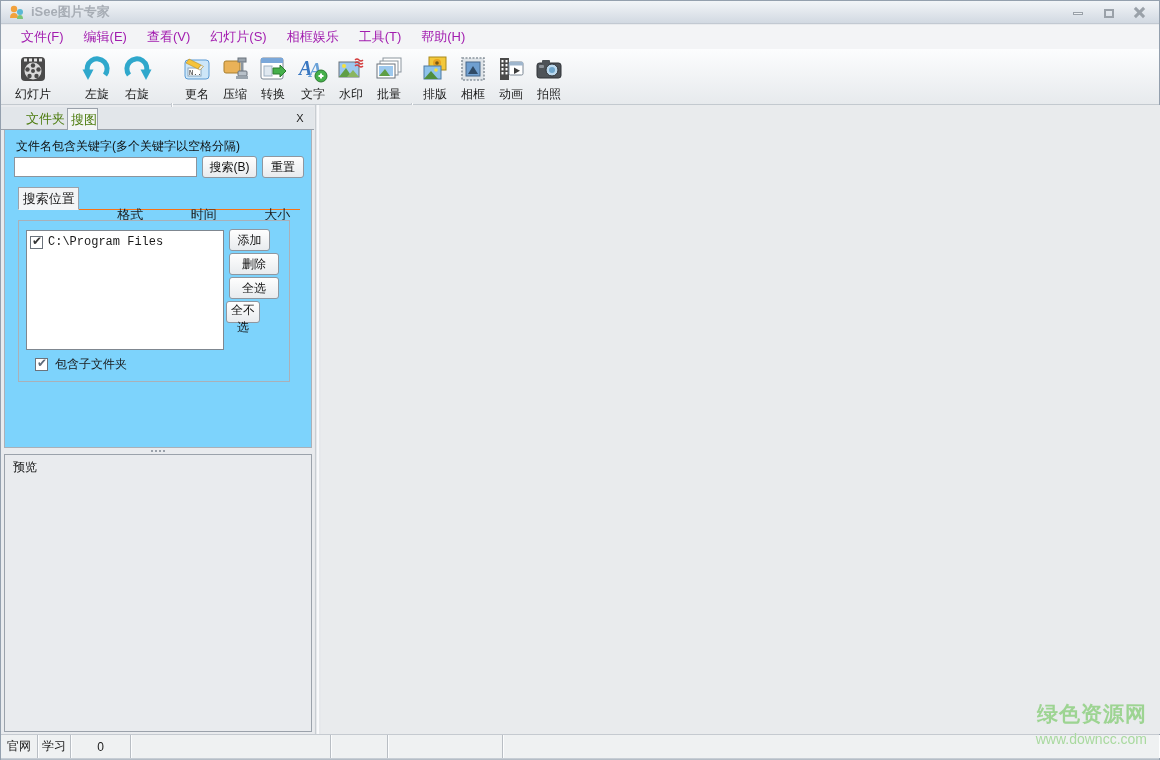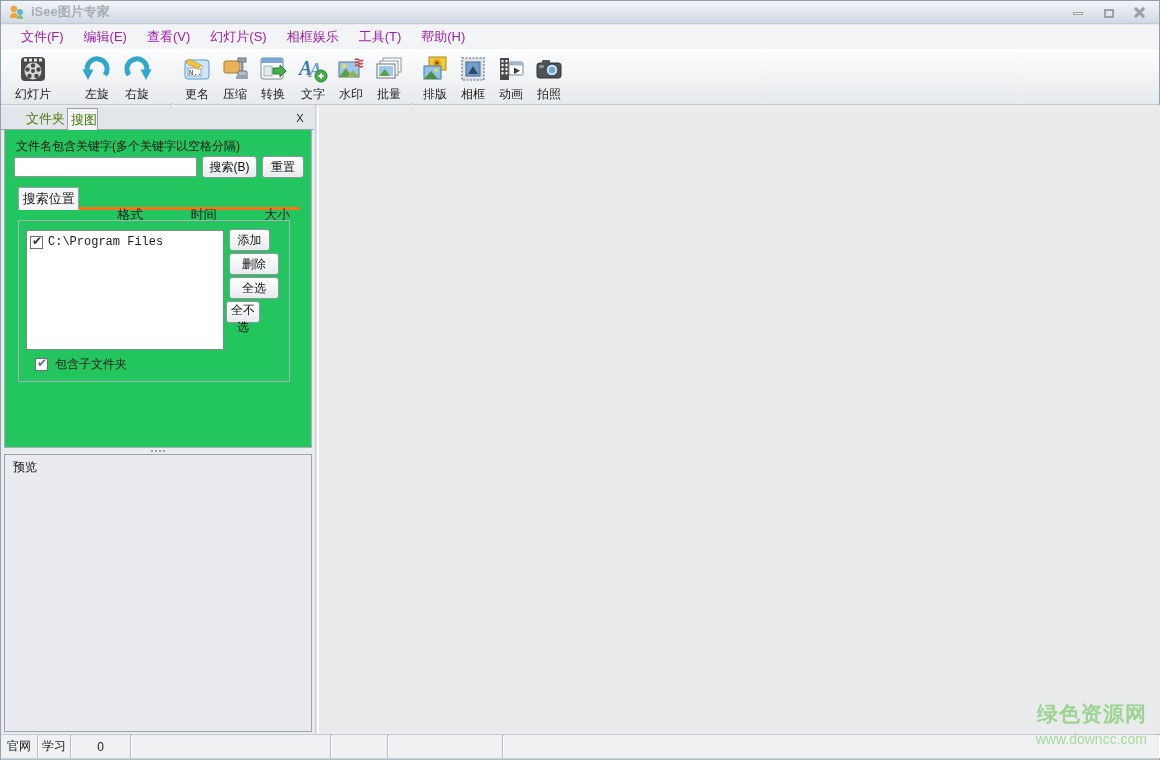--- a/index.html
+++ b/index.html
@@ -47,32 +47,32 @@
   .side-tab { position:absolute; top:1px; height:22px; line-height:21px; text-align:right;
               color:#4d7c0f; font-size:13px; }
   .side-tab.inactive { left:4px; width:60px; }
   .side-tab.active { left:66px; width:31px; background:#f3f5f6;
               border:1px solid #9ba2ab; border-bottom:none; height:23px; }
   .panel-close { position:absolute; right:7px; top:4px; width:14px; height:14px;
                  font-size:11px; color:#222; text-align:center; line-height:14px; }
 
   
   .search-panel { position:absolute; left:3px; top:129px; width:308px; height:318px;
-                  background:#22c55e; border:1px solid #aab0b8; border-top:none; }
+                  background:#7dd3fc; border:1px solid #aab0b8; border-top:none; }
   .kw-label { position:absolute; left:11px; top:8px; font-size:12px; color:#111; }
   .kw-input { position:absolute; left:9px; top:27px; width:183px; height:20px;
               border:1px solid #8d949c; background:#fff; font-size:12px; padding:0 3px; }
   .btn { border:1px solid #8f97a0; border-radius:3px;
          background:linear-gradient(#fefefe,#e8ebee); font-size:12px; color:#111;
          font-family:"Liberation Sans",sans-serif; }
   .btn-search { position:absolute; left:197px; top:26px; width:55px; height:22px; }
   .btn-reset { position:absolute; left:257px; top:26px; width:42px; height:22px; }
 
   .sub-tabs { position:absolute; left:13px; top:57px; width:282px; height:23px;
-              border-bottom:3px solid #f97316; display:flex; gap:28px; }
+              border-bottom:1px solid #f97316; display:flex; gap:28px; }
   .sub-tab { height:22px; line-height:21px; text-align:center; font-size:13px; margin-top:17px; }
   .sub-tab.active { width:62px; background:#f3f5f6; border:1px solid #9ba2ab;
                     border-bottom:1px solid #f3f5f6; margin-bottom:-1px; margin-top:0; height:23px; }
   .sub-tab.plain { width:46px; }
 
   .group-box { position:absolute; left:13px; top:90px; width:272px; height:162px;
                border:1px solid #aab0b8; }
   .loc-list { position:absolute; left:7px; top:9px; width:198px; height:120px;
               background:#fff; border:1px solid #7f8790; overflow:hidden; }
   .loc-item { display:flex; align-items:center; padding:4px 18px 0 3px; }

